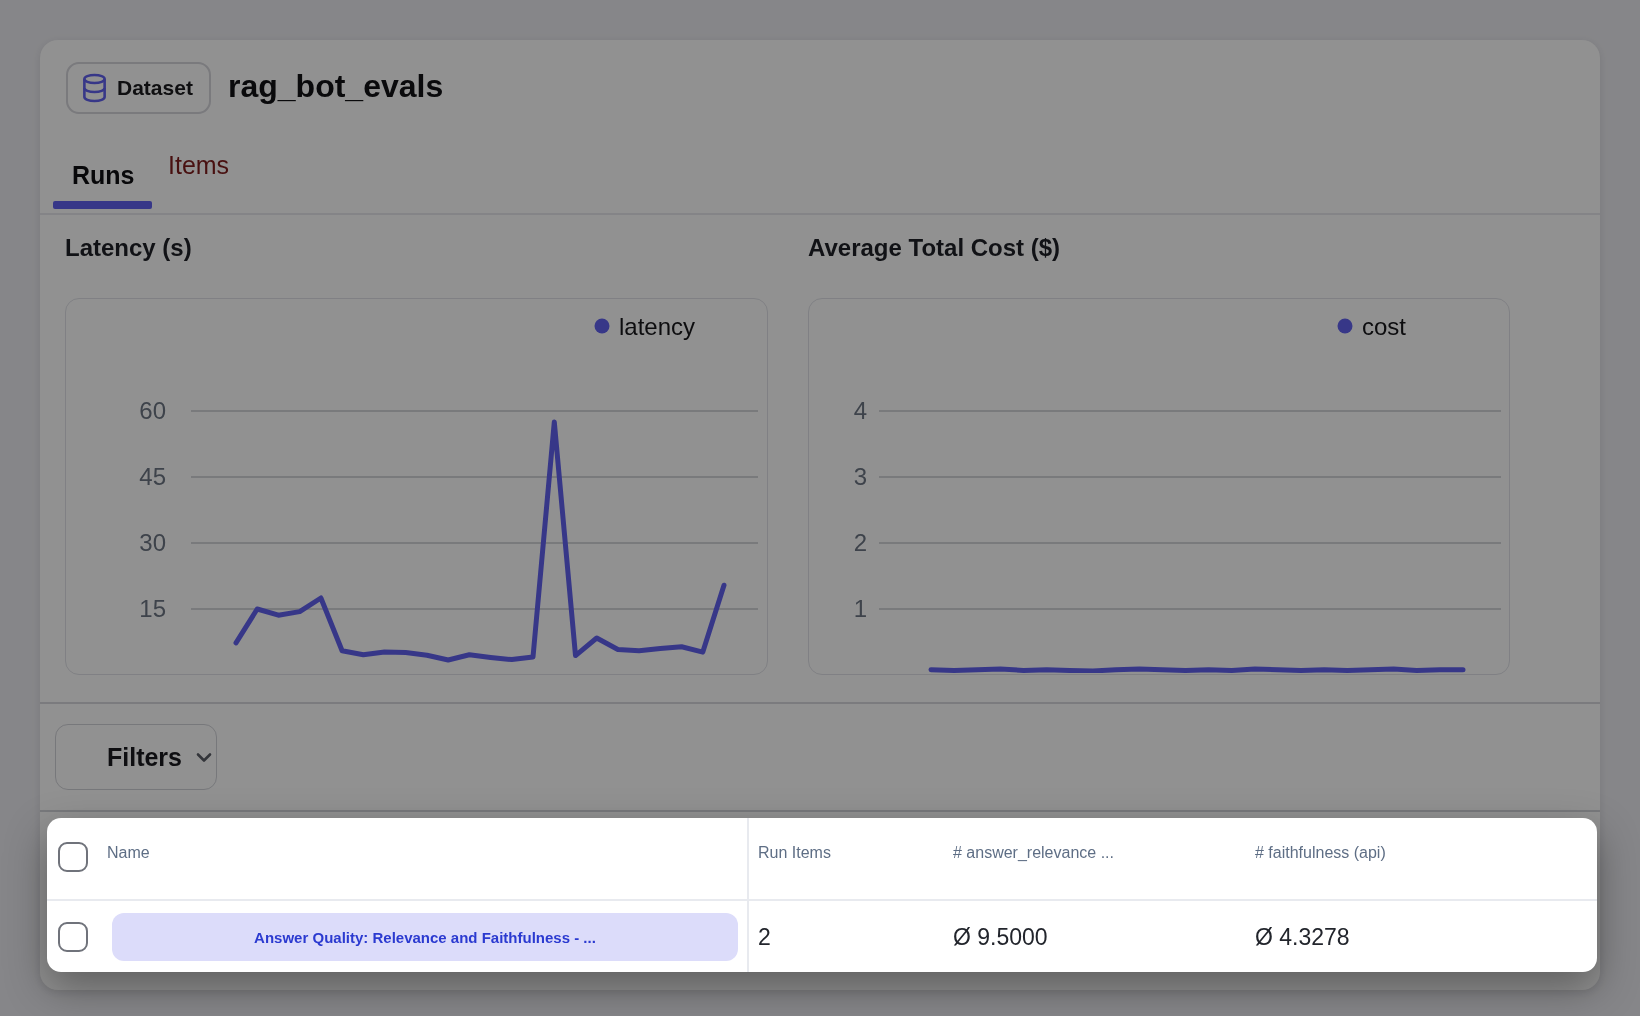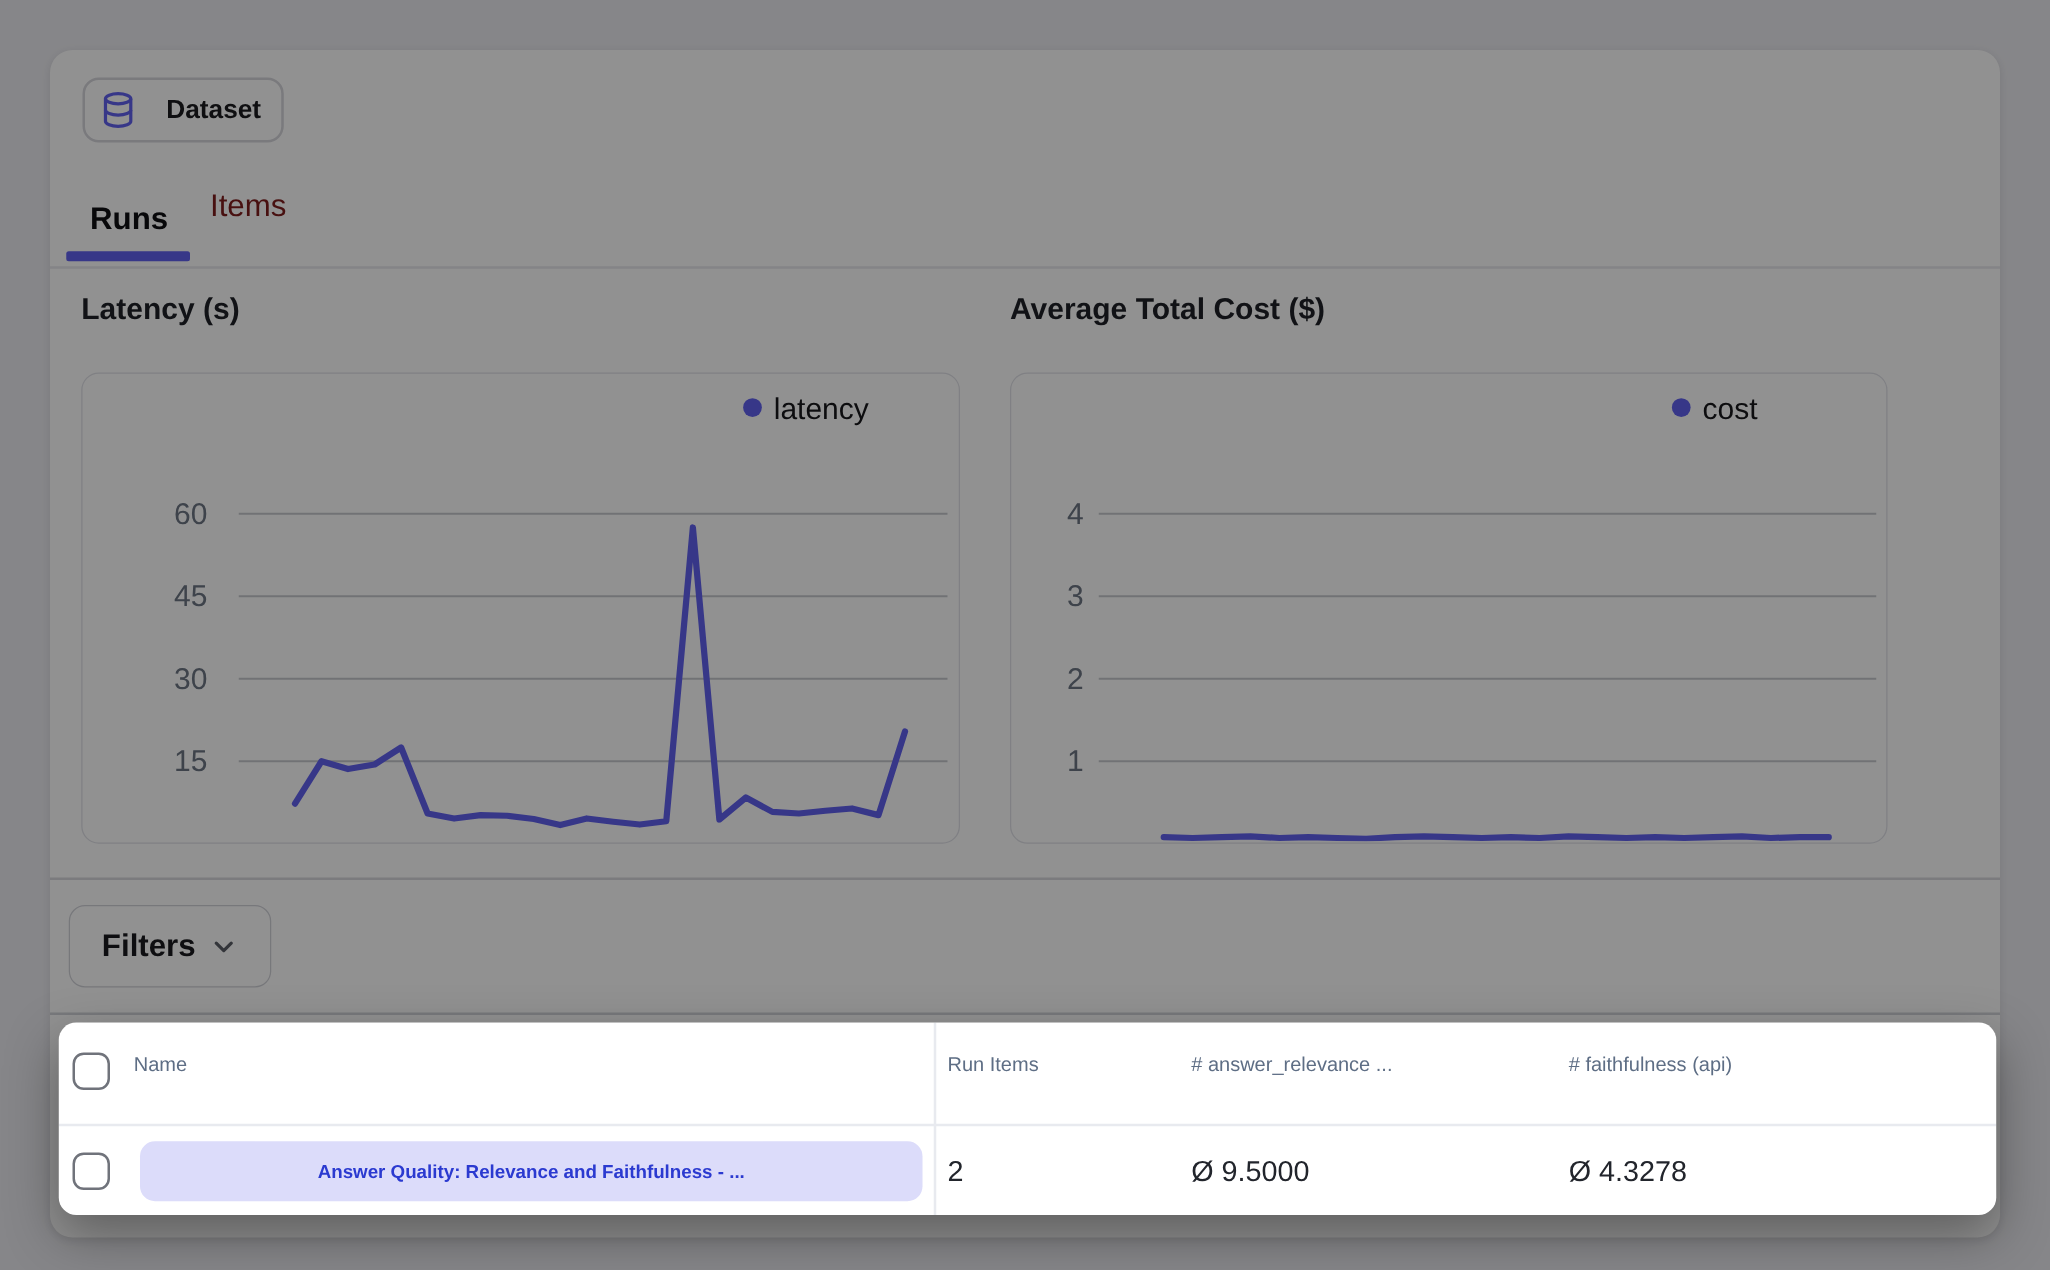--- a/index.html
+++ b/index.html
@@ -5,21 +5,21 @@
   html,body{margin:0;padding:0;background:#ececf1;}
   #app{position:relative;width:1640px;height:1016px;overflow:hidden;background:#ececf1;
        font-family:"Liberation Sans",sans-serif;color:#18181b;}
   .abs{position:absolute;}
 
   
   .card{left:40px;top:40px;width:1560px;height:950px;background:#ffffff;border-radius:18px;
         box-shadow:0 2px 8px rgba(0,0,0,.10);}
 
   
-  .badge{left:66px;top:62px;height:48px;display:flex;align-items:center;gap:25px;
+  .badge{left:66px;top:62px;height:48px;display:flex;align-items:center;gap:9px;
          padding:0 16px 0 13px;border:2px solid #d6d6dc;border-radius:13px;}
   .badge-label{font-size:21px;font-weight:700;color:#1b1b1f;}
   .page-title{left:228px;top:60px;font-size:32px;font-weight:700;color:#131316;line-height:52px;}
 
   
   .tab{top:148px;font-size:25px;line-height:34px;cursor:pointer;}
   .tab-runs{left:72px;font-weight:700;color:#0f0f13;margin-top:10px;}
   .tab-items{left:168px;font-weight:400;color:#7f1d1d;}
   .tab-underline{left:53px;top:201px;width:99px;height:8px;background:#6262f0;border-radius:2px;}
   .tabs-divider{left:40px;top:213px;width:1560px;height:1.5px;background:#e9e9ed;}
@@ -33,21 +33,21 @@
   .gridline{stroke:#c7c9ce;stroke-width:1.5;}
   .series-line{fill:none;stroke:#6262f0;stroke-width:5;stroke-linejoin:round;stroke-linecap:round;}
   .legend-label{fill:#17171b;font-size:24px;font-family:"Liberation Sans",sans-serif;}
 
   
   .divider-a{left:40px;top:702px;width:1560px;height:1.5px;background:#d8d9de;}
   .divider-b{left:40px;top:810px;width:1560px;height:1.5px;background:#d3d5da;}
 
   
   .filters-btn{left:55px;top:724px;width:160px;height:64px;border:1.5px solid #d2d3d9;border-radius:13px;
-               background:#fff;display:flex;align-items:center;justify-content:center;gap:10px;cursor:pointer;}
+               background:#fff;display:flex;align-items:center;justify-content:flex-end;gap:10px;cursor:pointer;}
   .filters-label{font-size:25px;font-weight:700;color:#1a1a1e;}
 
   
   .table{left:47px;top:818px;width:1550px;height:154px;background:#fff;border-radius:14px;overflow:hidden;}
   .checkbox{width:30px;height:30px;border:2.5px solid #70737b;border-radius:9px;background:#fff;
             box-sizing:border-box;cursor:pointer;}
   .cb-header{left:11px;top:24px;}
   .cb-row{left:11px;top:104px;}
   .col-head{top:26px;font-size:16px;font-weight:500;color:#5e6e85;white-space:nowrap;}
   .ch-name{left:60px;}
@@ -75,20 +75,21 @@
   <div class="abs badge">
     <span style="display:inline-flex;">
       <svg width="27" height="30" viewBox="0 0 24 26" fill="none">
         <ellipse cx="12" cy="5" rx="9" ry="3.6" stroke="#6262f0" stroke-width="2.3"></ellipse>
         <path d="M3 5 V13 C3 15 7 16.6 12 16.6 C17 16.6 21 15 21 13 V5" stroke="#6262f0" stroke-width="2.3"></path>
         <path d="M3 13 V21 C3 23 7 24.6 12 24.6 C17 24.6 21 23 21 21 V13" stroke="#6262f0" stroke-width="2.3"></path>
       </svg>
     </span>
     <span class="badge-label">Dataset</span>
   </div>
+  <div class="abs page-title">rag_bot_evals</div>
 
   <div class="abs tab tab-runs">Runs</div>
   <div class="abs tab tab-items">Items</div>
   <div class="abs tab-underline"></div>
   <div class="abs tabs-divider"></div>
 
   <div class="abs chart-title" style="left:65px;">Latency (s)</div>
   <div class="abs chart-box box-latency">
     <svg width="700" height="374" viewBox="0 0 700 374">
       <g>

